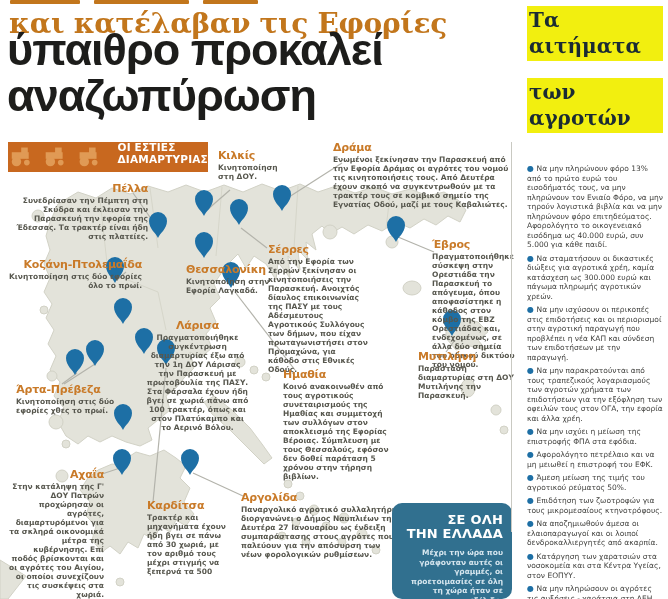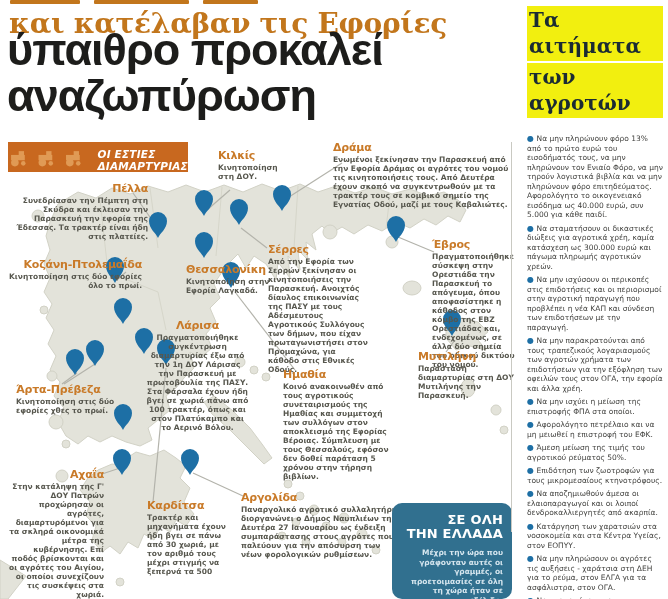--- a/index.html
+++ b/index.html
@@ -12,29 +12,29 @@
   .kicker{position:absolute;left:9px;top:7px;font-family:"DejaVu Serif",serif;
           font-weight:bold;font-size:28px;color:#c2761c;letter-spacing:-.3px;}
   .headline{position:absolute;left:7px;top:27px;font-family:Liberation Sans, sans-serif;
             font-weight:bold;font-size:45px;line-height:46px;color:#1d1d1b;letter-spacing:-1px;}
 
   
   .col-rule{position:absolute;left:511px;top:142px;width:1px;height:390px;background:#c9c9c2;}
   .sidebar{position:absolute;left:527px;top:6px;width:136px;height:593px;overflow:hidden;}
   .sb-title{font-family:"DejaVu Serif",serif;font-weight:bold;font-size:20px;line-height:26px;
             color:#1b2b33;}
-  .sb-title span{display:inline-block;background:#f2ef0f;padding:1px 4px 2px 2px;margin-bottom:2px;}
+  .sb-title span{display:inline-block;background:#f2ef0f;padding:1px 4px 2px 2px;margin-bottom:17px;}
   .demands{margin-top:14px;}
   .demand{margin:4px 0 3px 0;font-size:7.5px;line-height:9.5px;color:#3f3f3c;text-align:left;}
   .demand::before{content:"\25CF  ";color:#1d6fa5;font-size:8px;}
 
   
   .map-svg{position:absolute;left:0;top:130px;}
-  .banner{position:absolute;left:8px;top:142px;width:180px;height:30px;background:#c8681f;
-          display:flex;align-items:flex-end;font-style:italic;}
+  .banner{position:absolute;left:8px;top:142px;width:200px;height:30px;background:#c8681f;
+          display:flex;align-items:flex-start;}
   .banner-text{margin-left:4px;color:#ffffff;font-weight:bold;font-size:10.5px;line-height:11.5px;
                letter-spacing:.2px;white-space:nowrap;}
   .loc{position:absolute;}
   .loc .loc-name{font-weight:bold;font-size:11px;color:#c97a28;margin-bottom:1px;letter-spacing:-.2px;}
   .loc .loc-text{font-weight:bold;font-size:7.5px;line-height:9px;color:#57574e;}
   .loc.right{text-align:right;}
 
   .national-box{position:absolute;left:392px;top:503px;width:120px;height:96px;background:#31708f;
                 border-radius:10px;box-sizing:border-box;padding:10px 9px 0 9px;text-align:right;}
   .nb-title{color:#ffffff;font-weight:bold;font-size:13px;line-height:14px;letter-spacing:.2px;}
@@ -249,21 +249,21 @@
   <div class="sidebar">
     <div class="sb-title">
       <span>Τα αιτήματα</span><br>
       <span>των αγροτών</span>
     </div>
     <div class="demands">
       <p class="demand">Να μην πληρώνουν φόρο 13% από το πρώτο ευρώ του εισοδήματός τους, να μην πληρώνουν τον Ενιαίο Φόρο, να μην τηρούν λογιστικά βιβλία και να μην πληρώνουν φόρο επιτηδεύματος. Αφορολόγητο το οικογενειακό εισόδημα ως 40.000 ευρώ, συν 5.000 για κάθε παιδί.</p>
       <p class="demand">Να σταματήσουν οι δικαστικές διώξεις για αγροτικά χρέη, καμία κατάσχεση ως 300.000 ευρώ και πάγωμα πληρωμής αγροτικών χρεών.</p>
       <p class="demand">Να μην ισχύσουν οι περικοπές στις επιδοτήσεις και οι περιορισμοί στην αγροτική παραγωγή που προβλέπει η νέα ΚΑΠ και σύνδεση των επιδοτήσεων με την παραγωγή.</p>
       <p class="demand">Να μην παρακρατούνται από τους τραπεζικούς λογαριασμούς των αγροτών χρήματα των επιδοτήσεων για την εξόφληση των οφειλών τους στον ΟΓΑ, την εφορία και άλλα χρέη.</p>
-      <p class="demand">Να μην ισχύει η μείωση της επιστροφής ΦΠΑ στα οποίοι.</p>
+      <p class="demand">Να μην ισχύει η μείωση της επιστροφής ΦΠΑ στα εφόδια.</p>
       <p class="demand">Αφορολόγητο πετρέλαιο και να μη μειωθεί η επιστροφή του ΕΦΚ.</p>
       <p class="demand">Άμεση μείωση της τιμής του αγροτικού ρεύματος 50%.</p>
       <p class="demand">Επιδότηση των ζωοτροφών για τους μικρομεσαίους κτηνοτρόφους.</p>
       <p class="demand">Να αποζημιωθούν άμεσα οι ελαιοπαραγωγοί και οι λοιποί δενδροκαλλιεργητές από ακαρπία.</p>
       <p class="demand">Κατάργηση των χαρατσιών στα νοσοκομεία και στα Κέντρα Υγείας, στον ΕΟΠΥΥ.</p>
       <p class="demand">Να μην πληρώσουν οι αγρότες τις αυξήσεις - χαράτσια στη ΔΕΗ για το ρεύμα, στον ΕΛΓΑ για τα ασφάλιστρα, στον ΟΓΑ.</p>
       <p class="demand">Να σταματήσουν τα αγροτοδικεία και να παραγραφούν οι ποινές.</p>
 
     </div>
   </div>

